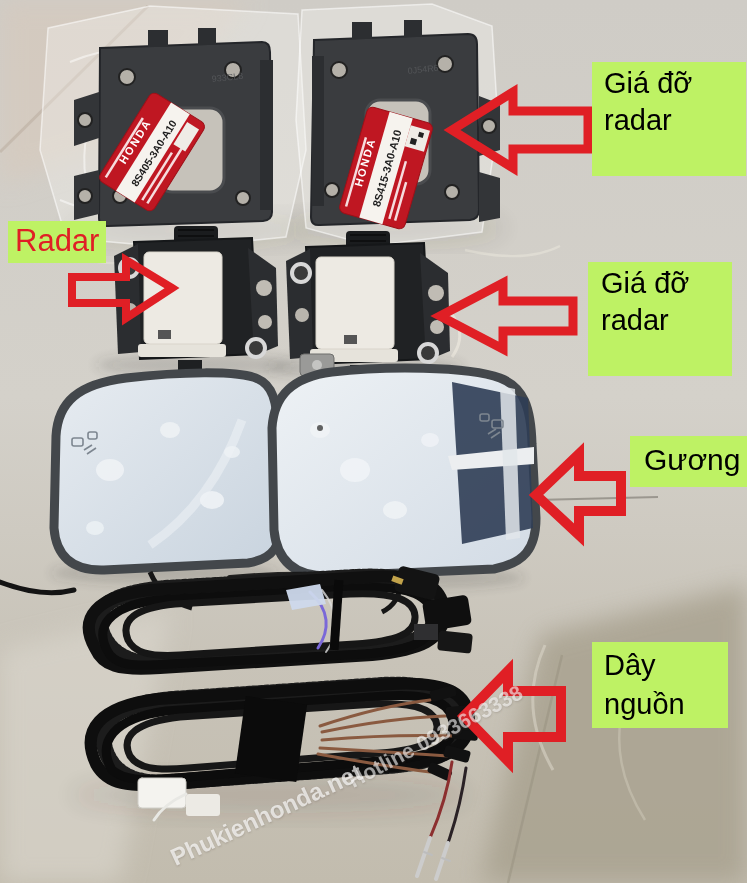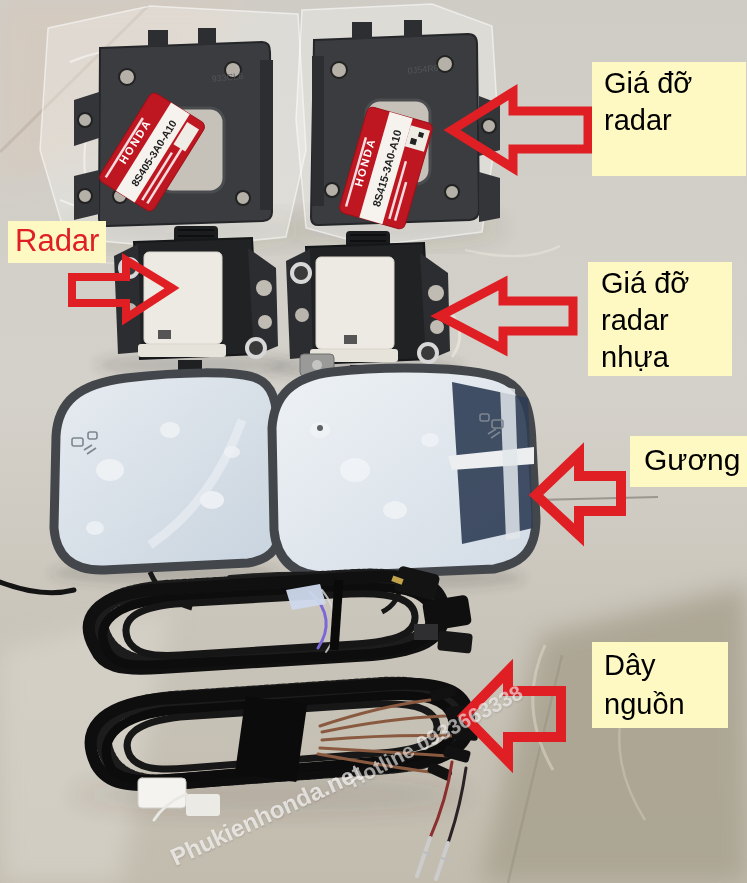--- a/index.html
+++ b/index.html
@@ -3,21 +3,21 @@
 <meta charset="utf-8">
 <style>
   html,body{margin:0;padding:0;background:#888;}
   .stage{
     position:relative;width:747px;height:883px;overflow:hidden;
     font-family:"Liberation Sans",sans-serif;
     background:#ccc8c0;
   }
   .scene{position:absolute;left:0;top:0;width:747px;height:883px;display:block;}
   .ann-label{
-    position:absolute;background:#fef9c3;color:#000;
+    position:absolute;background:#bef264;color:#000;
     font-family:"Liberation Sans",sans-serif;
     box-sizing:border-box;
   }
   .ann-label .ln{white-space:nowrap;}
   .lbl-metal{left:592px;top:62px;width:154px;height:114px;font-size:29px;line-height:37px;padding:3px 0 0 12px;}
   .lbl-plastic{left:588px;top:262px;width:144px;height:114px;font-size:29px;line-height:37px;padding:3px 0 0 13px;}
   .lbl-mirror{left:630px;top:436px;width:117px;height:51px;font-size:30px;line-height:48px;padding:0 0 0 14px;}
   .lbl-power{left:592px;top:642px;width:136px;height:86px;font-size:29px;line-height:39px;padding:4px 0 0 12px;}
   .lbl-radar{left:8px;top:221px;width:98px;height:42px;font-size:31px;line-height:40px;padding:0 0 0 7px;color:#e01f25;}
   .wm{
@@ -289,21 +289,20 @@
     <div class="ln">radar</div>
   </div>
 
   <div class="ann-label lbl-radar">
     <div class="ln">Radar</div>
   </div>
 
   <div class="ann-label lbl-plastic">
     <div class="ln">Giá đỡ</div>
     <div class="ln">radar</div>
-    <div class="ln">nhựa</div>
   </div>
 
   <div class="ann-label lbl-power">
     <div class="ln">Dây</div>
     <div class="ln">nguồn</div>
   </div>
 
   <div class="ann-label lbl-mirror">
     <div class="ln">Gương</div>
   </div>

